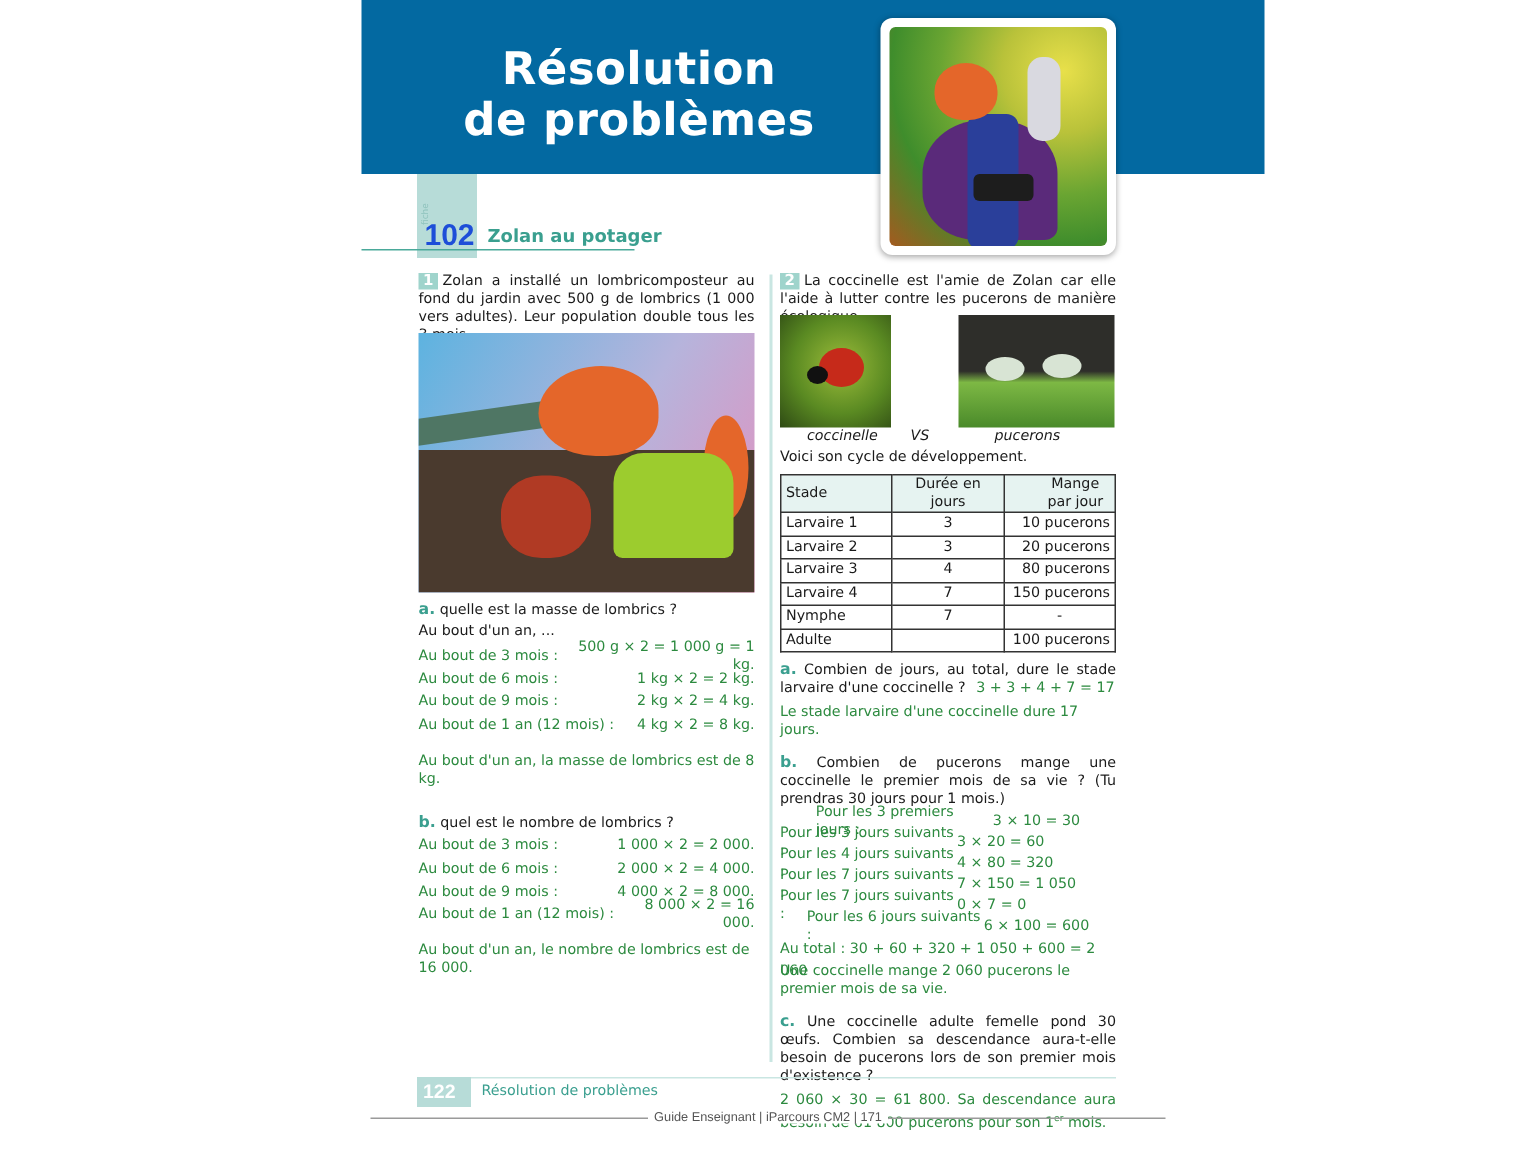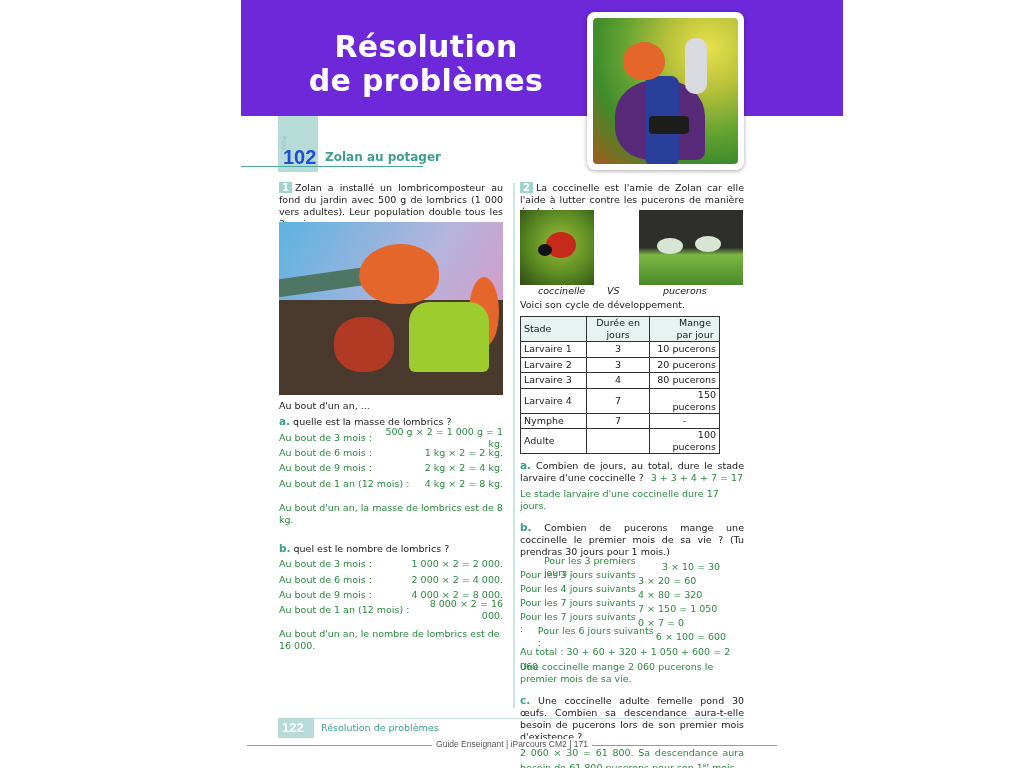--- a/index.html
+++ b/index.html
@@ -1,21 +1,21 @@
 <!DOCTYPE html>
 <html><head>
   <meta charset="utf-8">
   <style>
     * { box-sizing: border-box; margin: 0; padding: 0; }
     html, body { width: 1024px; height: 768px; background: #ffffff; overflow: hidden; }
     body { font-family: "DejaVu Sans", sans-serif; color: #1a1a1a; position: relative; }
 
     .page { position: absolute; left: 241px; top: 0; width: 542px; height: 768px; background: #fff; }
 
-    .banner { position: absolute; left: 0; top: 0; width: 602px; height: 116px; background: #6d28d9; }
+    .banner { position: absolute; left: 0; top: 0; width: 602px; height: 116px; background: #0369a1; }
     .banner-title { position: absolute; left: 40px; top: 30px; width: 290px; text-align: center;
       color: #fff; font-family: "DejaVu Sans", sans-serif; font-weight: bold; font-size: 30px; line-height: 34px; letter-spacing: 0.3px; }
 
     .hero { position: absolute; left: 346px; top: 12px; width: 157px; height: 158px; background: #fff;
       border-radius: 8px; box-shadow: 0 1px 4px rgba(0,0,0,0.35); padding: 6px; }
     .hero-img { width: 100%; height: 100%; border-radius: 4px;
       background: radial-gradient(ellipse at 80% 20%, #e8e04a 0%, #b9c23a 25%, #6aa532 50%, #3f8d2c 70%, #a35a1f 100%); position: relative; overflow: hidden; }
     .hero-img .cape { position: absolute; left: 22px; top: 62px; width: 90px; height: 80px; background: #5a2a7a; border-radius: 45% 45% 10% 40%; }
     .hero-img .suit { position: absolute; left: 52px; top: 58px; width: 34px; height: 90px; background: #2a3f9a; border-radius: 8px; }
     .hero-img .head { position: absolute; left: 30px; top: 24px; width: 42px; height: 38px; background: #e4662a; border-radius: 50% 50% 45% 45%; }
@@ -55,21 +55,21 @@
     .photo { position: absolute; top: 210px; height: 75px; overflow: hidden; }
     .photo-ladybug { left: 279px; width: 74px; background: radial-gradient(circle at 55% 45%, #9cbc3a 0%, #5a8a22 55%, #2e4a14 100%); }
     .photo-ladybug .bug { position: absolute; left: 26px; top: 22px; width: 30px; height: 26px; background: #c62a1a; border-radius: 50%; }
     .photo-ladybug .bug-head { position: absolute; left: 18px; top: 34px; width: 14px; height: 12px; background: #111; border-radius: 50%; }
     .photo-aphid { left: 398px; width: 104px; background: linear-gradient(180deg, #2e2e2a 0%, #2e2e2a 50%, #7db844 60%, #4a8a2a 100%); }
     .photo-aphid .a1 { position: absolute; left: 18px; top: 28px; width: 26px; height: 16px; background: #d8e4d4; border-radius: 50%; }
     .photo-aphid .a2 { position: absolute; left: 56px; top: 26px; width: 26px; height: 16px; background: #d8e4d4; border-radius: 50%; }
 
     .caption { position: absolute; top: 285px; font-style: italic; font-size: 9.5px; }
 
-    table.stages { border-collapse: collapse; width: 200px; font-size: 9.5px; }
+    table.stages { border-collapse: collapse; width: 224px; font-size: 9.5px; }
     table.stages th, table.stages td { border: 1px solid #333; height: 15.5px; padding: 0 3px; font-weight: normal; }
     table.stages th { background: #e6f3f1; }
     table.stages th:first-child, table.stages td:first-child { text-align: left; width: 74px; }
     table.stages td.c { text-align: center; width: 74px; }
     table.stages td.r { text-align: right; }
 
     .footer-tab { position: absolute; left: 37px; top: 718px; width: 36px; height: 20px; background: #b7dcd8; }
     .footer-num { position: absolute; left: 41px; top: 720px; font-family: "Liberation Sans", sans-serif; font-weight: bold; font-size: 13px; color: #fff; }
     .footer-title { position: absolute; left: 80px; top: 722px; font-size: 9.5px; color: #3a9f8f; }
     .footer-rule-top { position: absolute; left: 37px; top: 718px; width: 466px; height: 1px; background: #c9e6e2; }
@@ -117,25 +117,25 @@
   <div class="illus">
     <div class="soil"></div>
       <div class="box"></div>
       <div class="tail"></div>
       <div class="shirt"></div>
       <div class="fox-head"></div>
       <div class="worms"></div>
   </div>
 
   <div class="col col-left" style="top:400px;">
-    <div style="height:15px;">Au bout d'un an, ...</div>
     <div style="height:15px;">
       <span class="q-letter">a.</span>
       <span>quelle est la masse de lombrics ?</span>
     </div>
+    <div style="height:15px;">Au bout d'un an, ...</div>
     <div class="green">
       <div class="row">
           <span class="lab">Au bout de 3 mois :</span>
           <span class="val">500 g × 2 = 1 000 g = 1 kg.</span>
         </div>
       <div class="row">
           <span class="lab">Au bout de 6 mois :</span>
           <span class="val">1 kg × 2 = 2 kg.</span>
         </div>
       <div class="row">

